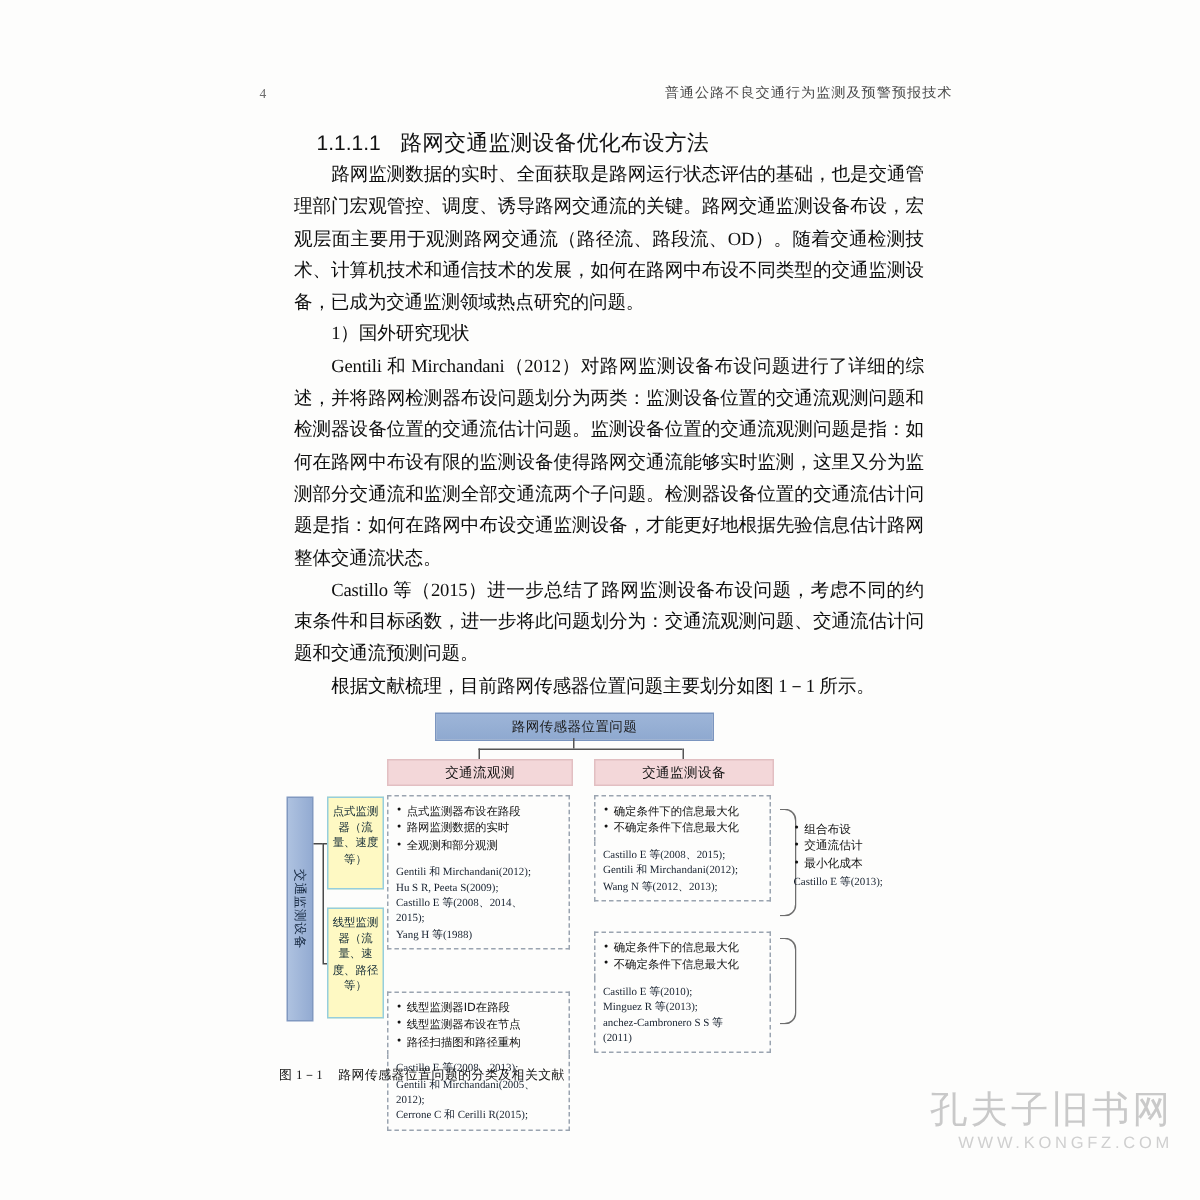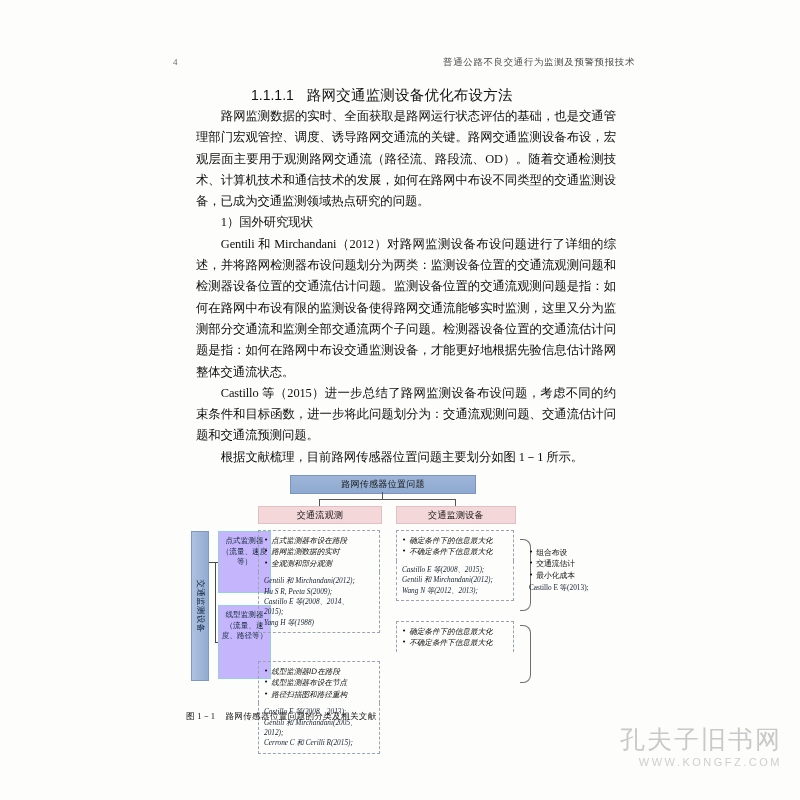--- a/index.html
+++ b/index.html
@@ -55,21 +55,20 @@
     color: #111;
     font-family: "DejaVu Sans", sans-serif;
     letter-spacing: 0.2px;
     white-space: nowrap;
   }
   .sec-heading .num {
     font-family: "Liberation Sans", sans-serif;
     letter-spacing: 0px;
     margin-right: 13px;
     font-size: 14px;
-    margin-left: 40px;
   }
 
   .body-col {
     position: absolute;
     left: 196px;
     top: 106px;
     width: 420px;
   }
   p.para {
     margin: 0 0 0 0;
@@ -151,42 +150,41 @@
     white-space: nowrap;
     font-size: 8.4px;
     font-family: "DejaVu Sans", sans-serif;
     color: #13253d;
     letter-spacing: 0.5px;
   }
 
   .dev-box {
     position: absolute;
     left: 32px;
-    width: 53px;
-    background: #c4b5fd;
+    width: 38px;
+    background: #fef9c3;
     border: 1px solid #95cedd;
     color: #0f2733;
     font-size: 7.6px;
     line-height: 10.5px;
     font-family: "DejaVu Sans", sans-serif;
     text-align: center;
     padding: 4px 1px;
     box-sizing: border-box;
   }
   .dev-box.pt   { top: 56px;  height: 62px; }
   .dev-box.line { top: 130px; height: 74px; }
 
   
   .bracket { position: absolute; background: #4a4a4a; }
 
   .cell {
     position: absolute;
     box-sizing: border-box;
     font-family: "DejaVu Sans", sans-serif;
-    font-style: italic;
   }
   .cell .bullets {
     border: 1px dashed #9aa4b0;
     border-bottom: none;
     padding: 4px 5px 3px 5px;
     font-size: 7.6px;
     line-height: 11.4px;
     color: #121212;
   }
   .cell .bullets div::before {
@@ -376,20 +374,25 @@
         <div>Gentili 和 Mirchandani(2005、2012);</div>
         <div>Cerrone C 和 Cerilli R(2015);</div>
       </div>
     </div>
 
     <div class="cell br">
       <div class="bullets">
         <div>确定条件下的信息最大化</div>
         <div>不确定条件下信息最大化</div>
       </div>
+      <div class="refs">
+        <div>Castillo E 等(2010);</div>
+        <div>Minguez R 等(2013);</div>
+        <div>anchez-Cambronero S S 等(2011)</div>
+      </div>
     </div>
 
     <div class="brace-glyph"></div>
     <div class="brace-glyph2"></div>
     <div class="brace-note">
       <div class="b-items">
         <div>组合布设</div>
         <div>交通流估计</div>
         <div>最小化成本</div>
       </div>

